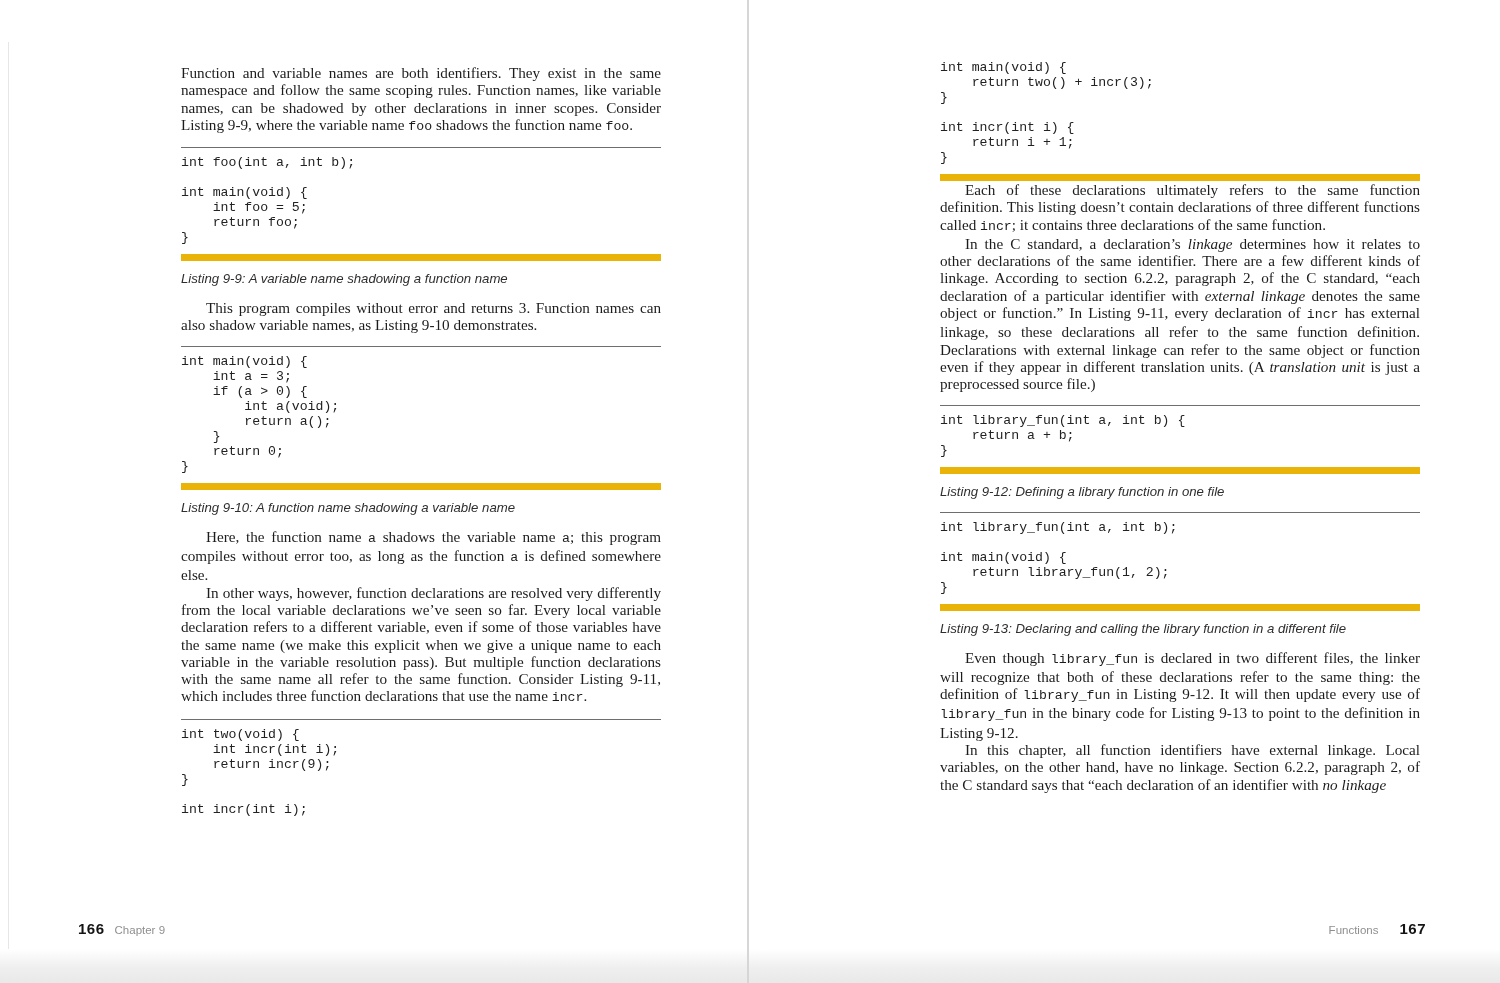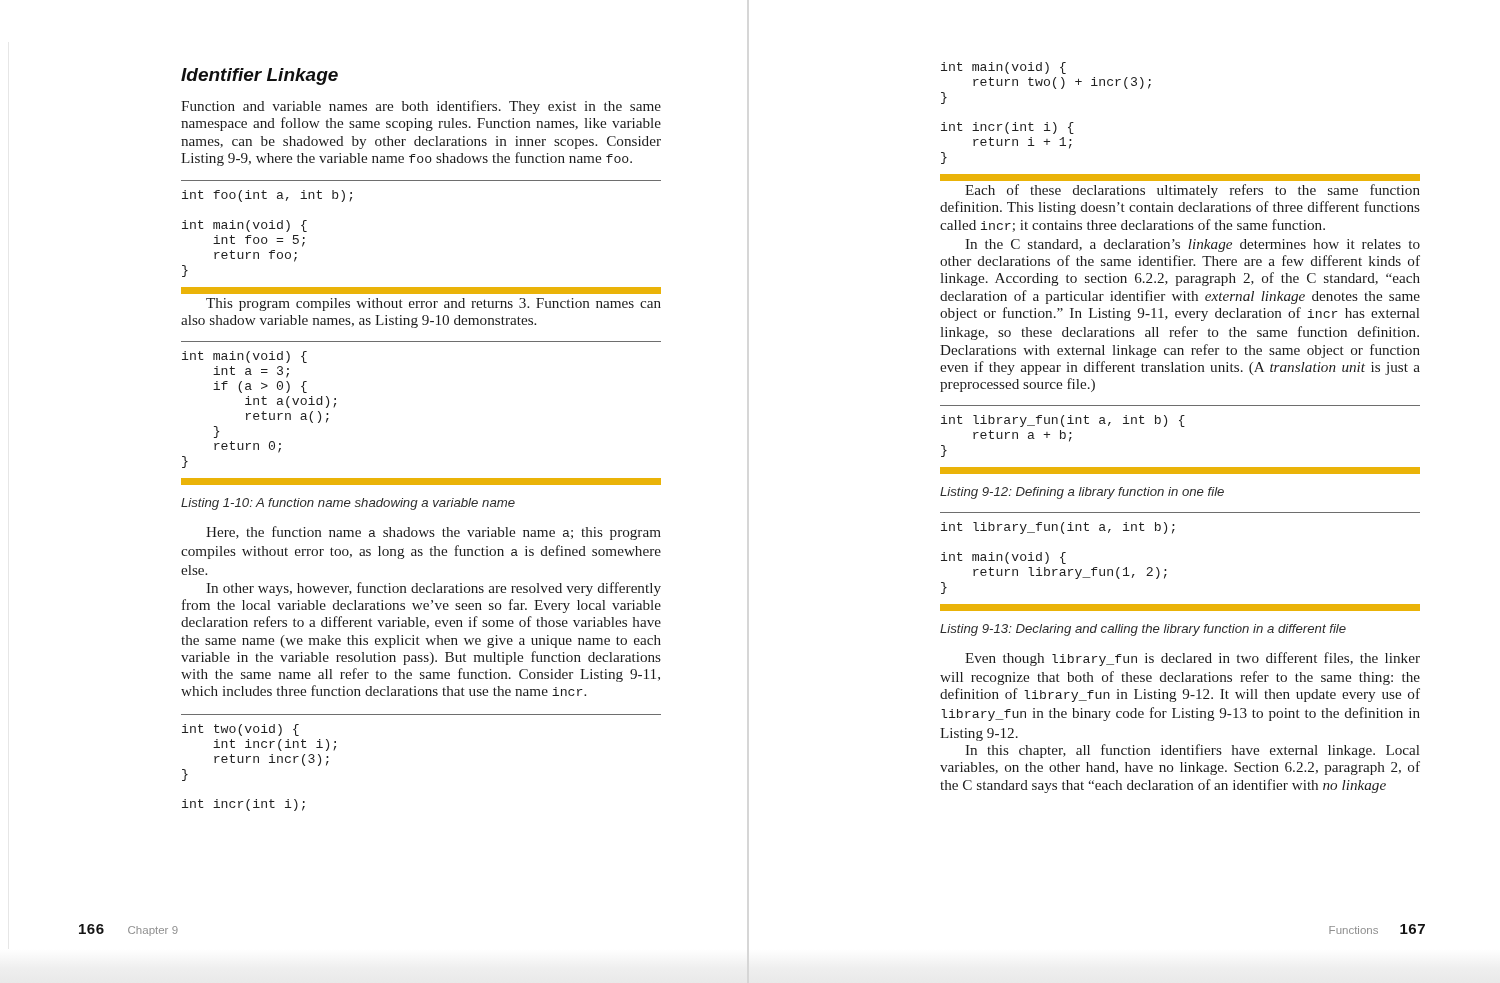--- a/index.html
+++ b/index.html
@@ -114,61 +114,61 @@
     font-weight: bold;
     font-size: 15px;
     color: #141414;
     letter-spacing: 0.5px;
     text-align: right;
   }
   .footer-label {
     font-size: 11.5px;
     color: #8f8f8f;
   }
-  .footer-left  .footer-label { margin-left: 23px; }
+  .footer-left  .footer-label { margin-left: 10px; }
   .footer-right .footer-label { margin-right: 21px; }
 </style>
 </head>
 <body>
 
 <div class="page-edge-left"></div>
 <div class="bottom-band"></div>
 <div class="spread-divider"></div>
 
 <div class="page-col left-col">
 
-  <h2 class="section-heading">Identifier Linkage</h2>
 
   <p class="body"><span>Function and variable names are both identifiers. They exist in the same namespace and follow the same scoping rules. Function names, like variable names, can be shadowed by other declarations in inner scopes. Consider Listing 9-9, where the variable name </span><span class="mono">foo</span><span> shadows the function name </span><span class="mono">foo</span><span>.</span></p>
 
   <pre class="code">int foo(int a, int b);
 
 int main(void) {
     int foo = 5;
     return foo;
 }</pre>
+  <div class="caption">Listing 9-9: A variable name shadowing a function name</div>
 
   <p class="body indent"><span>This program compiles without error and returns 3. Function names can also shadow variable names, as Listing 9-10 demonstrates.</span></p>
 
   <pre class="code">int main(void) {
     int a = 3;
     if (a &gt; 0) {
         int a(void);
         return a();
     }
     return 0;
 }</pre>
-  <div class="caption">Listing 1-10: A function name shadowing a variable name</div>
+  <div class="caption">Listing 9-10: A function name shadowing a variable name</div>
 
   <p class="body indent"><span>Here, the function name </span><span class="mono">a</span><span> shadows the variable name </span><span class="mono">a</span><span>; this program compiles without error too, as long as the function </span><span class="mono">a</span><span> is defined somewhere else.</span></p>
   <p class="body indent"><span>In other ways, however, function declarations are resolved very differently from the local variable declarations we’ve seen so far. Every local variable declaration refers to a different variable, even if some of those variables have the same name (we make this explicit when we give a unique name to each variable in the variable resolution pass). But multiple function declarations with the same name all refer to the same function. Consider Listing 9-11, which includes three function declarations that use the name </span><span class="mono">incr</span><span>.</span></p>
 
   <pre class="code no-bottom">int two(void) {
     int incr(int i);
-    return incr(3);
+    return incr(9);
 }
 
 int incr(int i);</pre>
 </div>
 
 <div class="page-col right-col">
 
   <pre class="code no-top">int main(void) {
     return two() + incr(3);
 }

